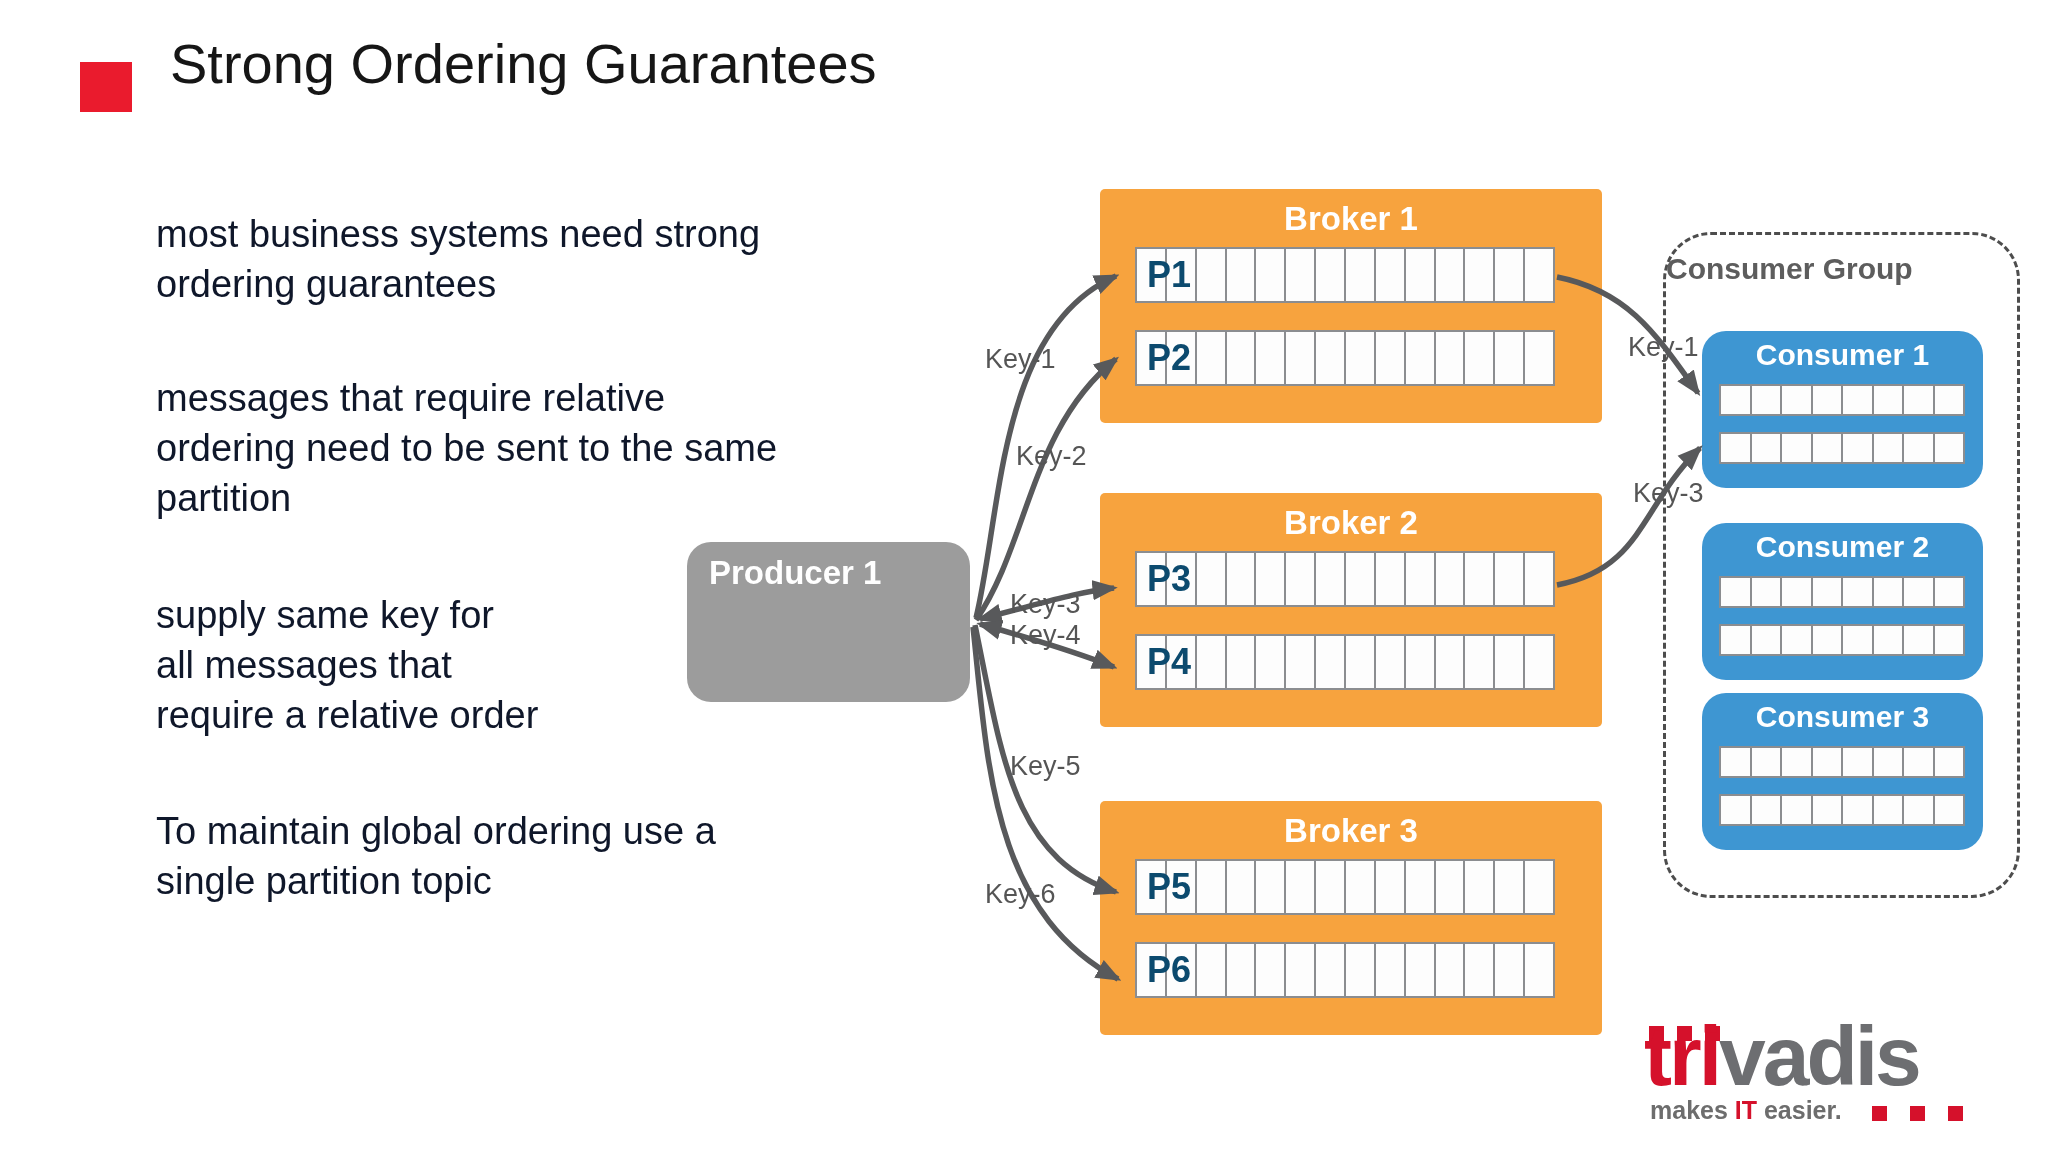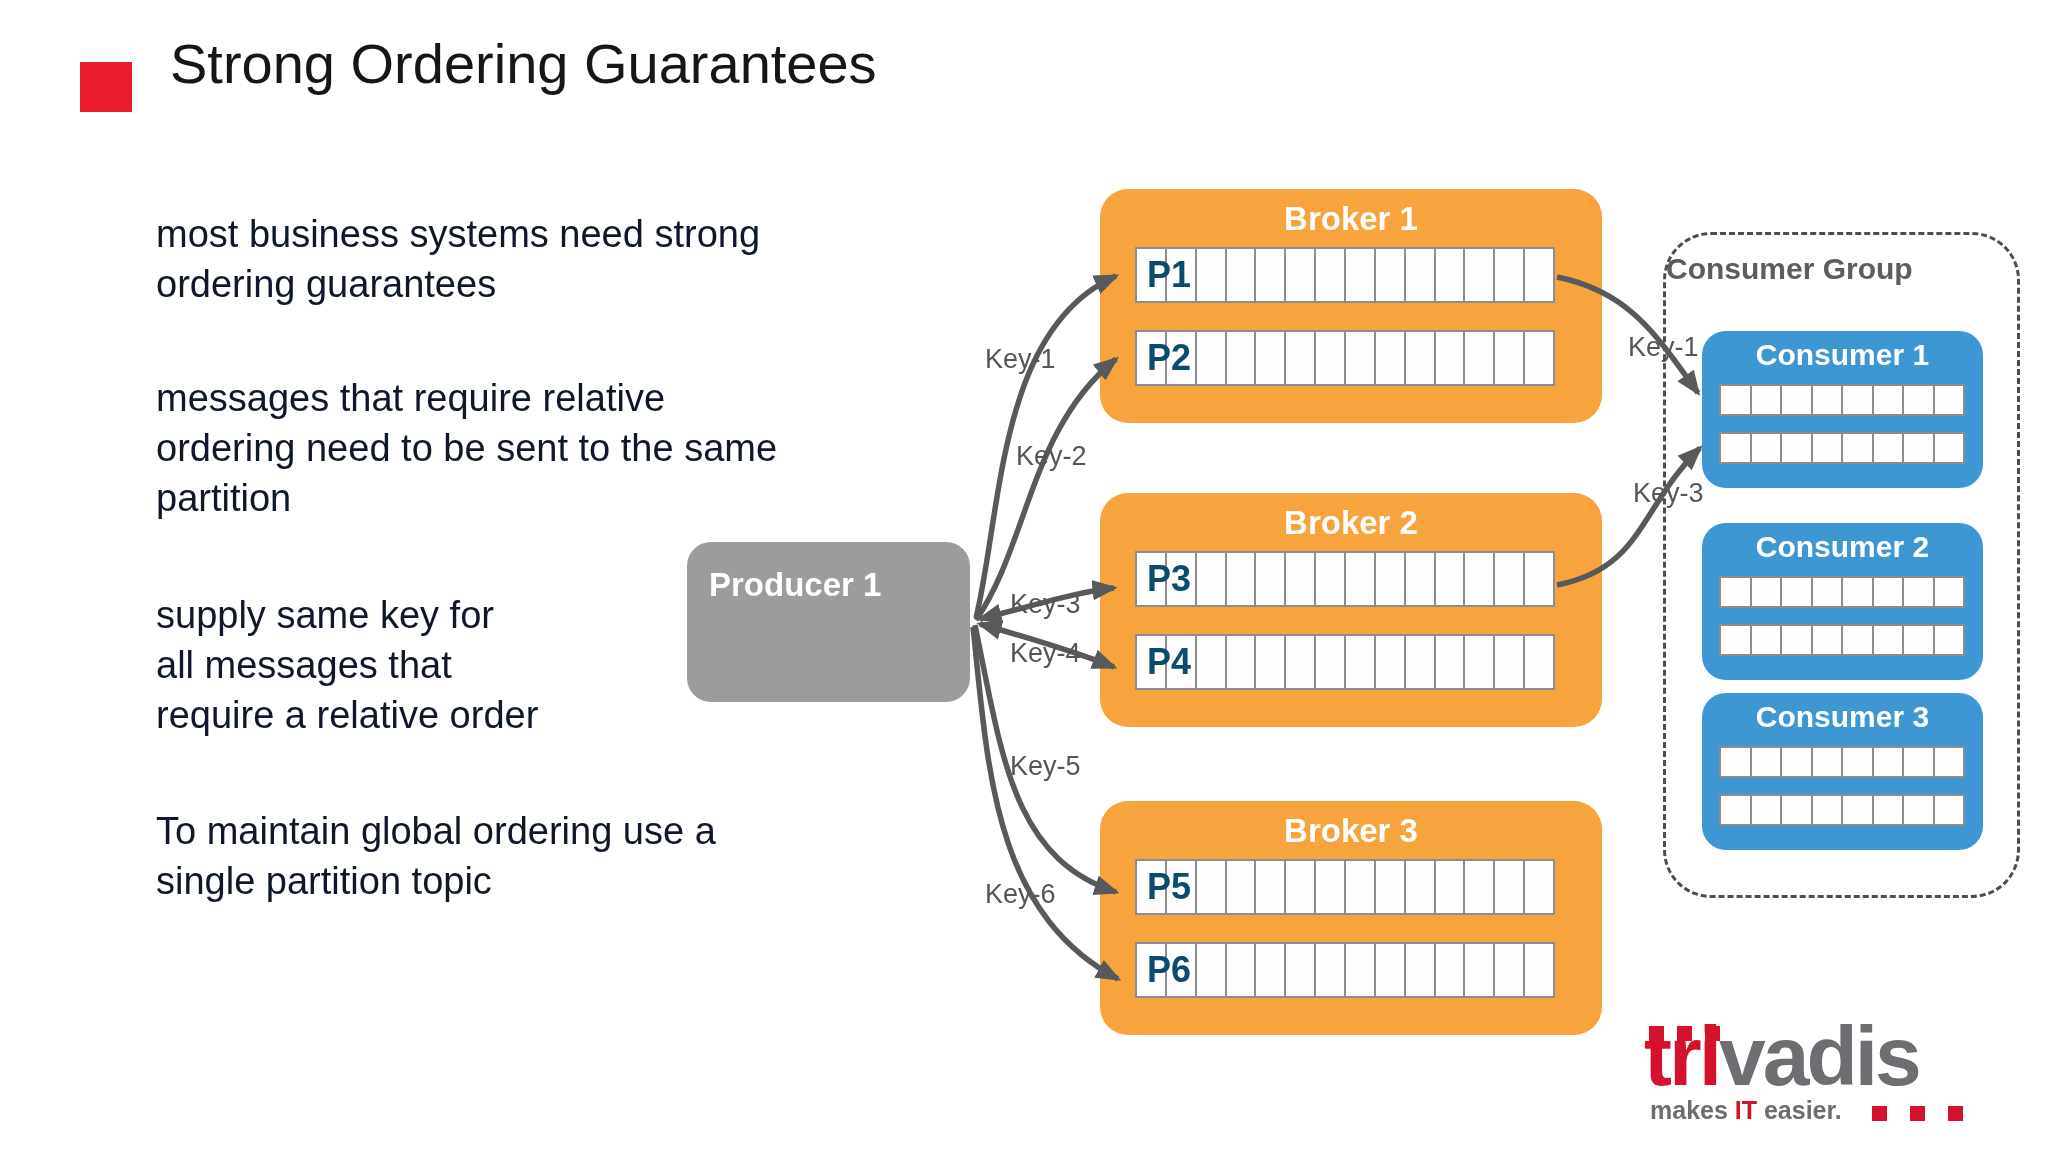--- a/index.html
+++ b/index.html
@@ -10,25 +10,25 @@
   .title-bullet{position:absolute;left:80px;top:62px;width:52px;height:50px;background:#ea1b2d;}
   .page-title{position:absolute;left:170px;top:33px;margin:0;font-size:56px;font-weight:400;
               color:#161616;line-height:62px;text-align:right;}
 
   
   .para{position:absolute;left:156px;font-size:38px;line-height:50px;color:#0f172a;white-space:pre-line;}
   .para.p1{top:209px}.para.p2{top:373px}.para.p3{top:590px}.para.p4{top:806px}
 
   
   .producer{position:absolute;left:687px;top:542px;width:283px;height:160px;background:#9c9c9c;
-            border-radius:24px;box-sizing:border-box;padding:24px 0 0 22px;
+            border-radius:24px;box-sizing:border-box;padding:12px 0 0 22px;
             color:#fff;font-weight:bold;font-size:33px;}
 
   
-  .broker{position:absolute;left:1100px;width:502px;height:234px;background:#f7a33e;border-radius:28px;}
+  .broker{position:absolute;left:1100px;width:502px;height:234px;background:#f7a33e;border-radius:5px;}
   .broker.b1{top:189px}.broker.b2{top:493px}.broker.b3{top:801px}
   .box-title{text-align:center;margin-top:11px;color:#ffffff;font-weight:bold;font-size:33px;}
   .prow{position:absolute;left:35px;width:420px;height:56px;}
   .prow.r1{top:58px}.prow.r2{top:141px}
   .cells{display:flex;height:100%;box-sizing:border-box;border:2px solid #8b8d90;background:#8b8d90;gap:2px;}
   .cells .cell{flex:1;background:#fdfdfd;}
   .plabel{position:absolute;left:12px;top:50%;transform:translateY(-50%);
           font-weight:bold;font-size:36px;color:#0c4a6e;}
 
   
@@ -37,21 +37,21 @@
   .cgroup-title{text-align:left;margin-top:17px;font-size:30px;font-weight:bold;color:#5d5d5d;}
   .consumer{position:absolute;left:36px;width:281px;height:157px;background:#3e96d2;border-radius:24px;}
   .consumer.c1{top:96px}.consumer.c2{top:288px}.consumer.c3{top:458px}
   .consumer .box-title{margin-top:7px;font-size:30px;}
   .crow{position:absolute;left:17px;width:246px;height:32px;}
   .crow.r1{top:53px}.crow.r2{top:101px}
 
   
   .key{position:absolute;font-size:27px;color:#555555;white-space:nowrap;}
   .key.k1{left:985px;top:344px}.key.k2{left:1016px;top:441px}
-  .key.k3{left:1010px;top:589px}.key.k4{left:1010px;top:638px}
+  .key.k3{left:1010px;top:589px}.key.k4{left:1010px;top:620px}
   .key.k5{left:1010px;top:751px}.key.k6{left:985px;top:879px}
   .key.kr1{left:1628px;top:332px}.key.kr2{left:1633px;top:478px}
 
   
   .arrows{position:absolute;left:0;top:0;pointer-events:none;}
 
   
   .logo-dots{position:absolute;left:1649px;top:1026px;display:flex;gap:13px;}
   .logo-dots .dot{width:15px;height:15px;background:#d5112b;}
   .logo-word{position:absolute;left:1644px;top:1014px;font-size:84px;line-height:84px;

